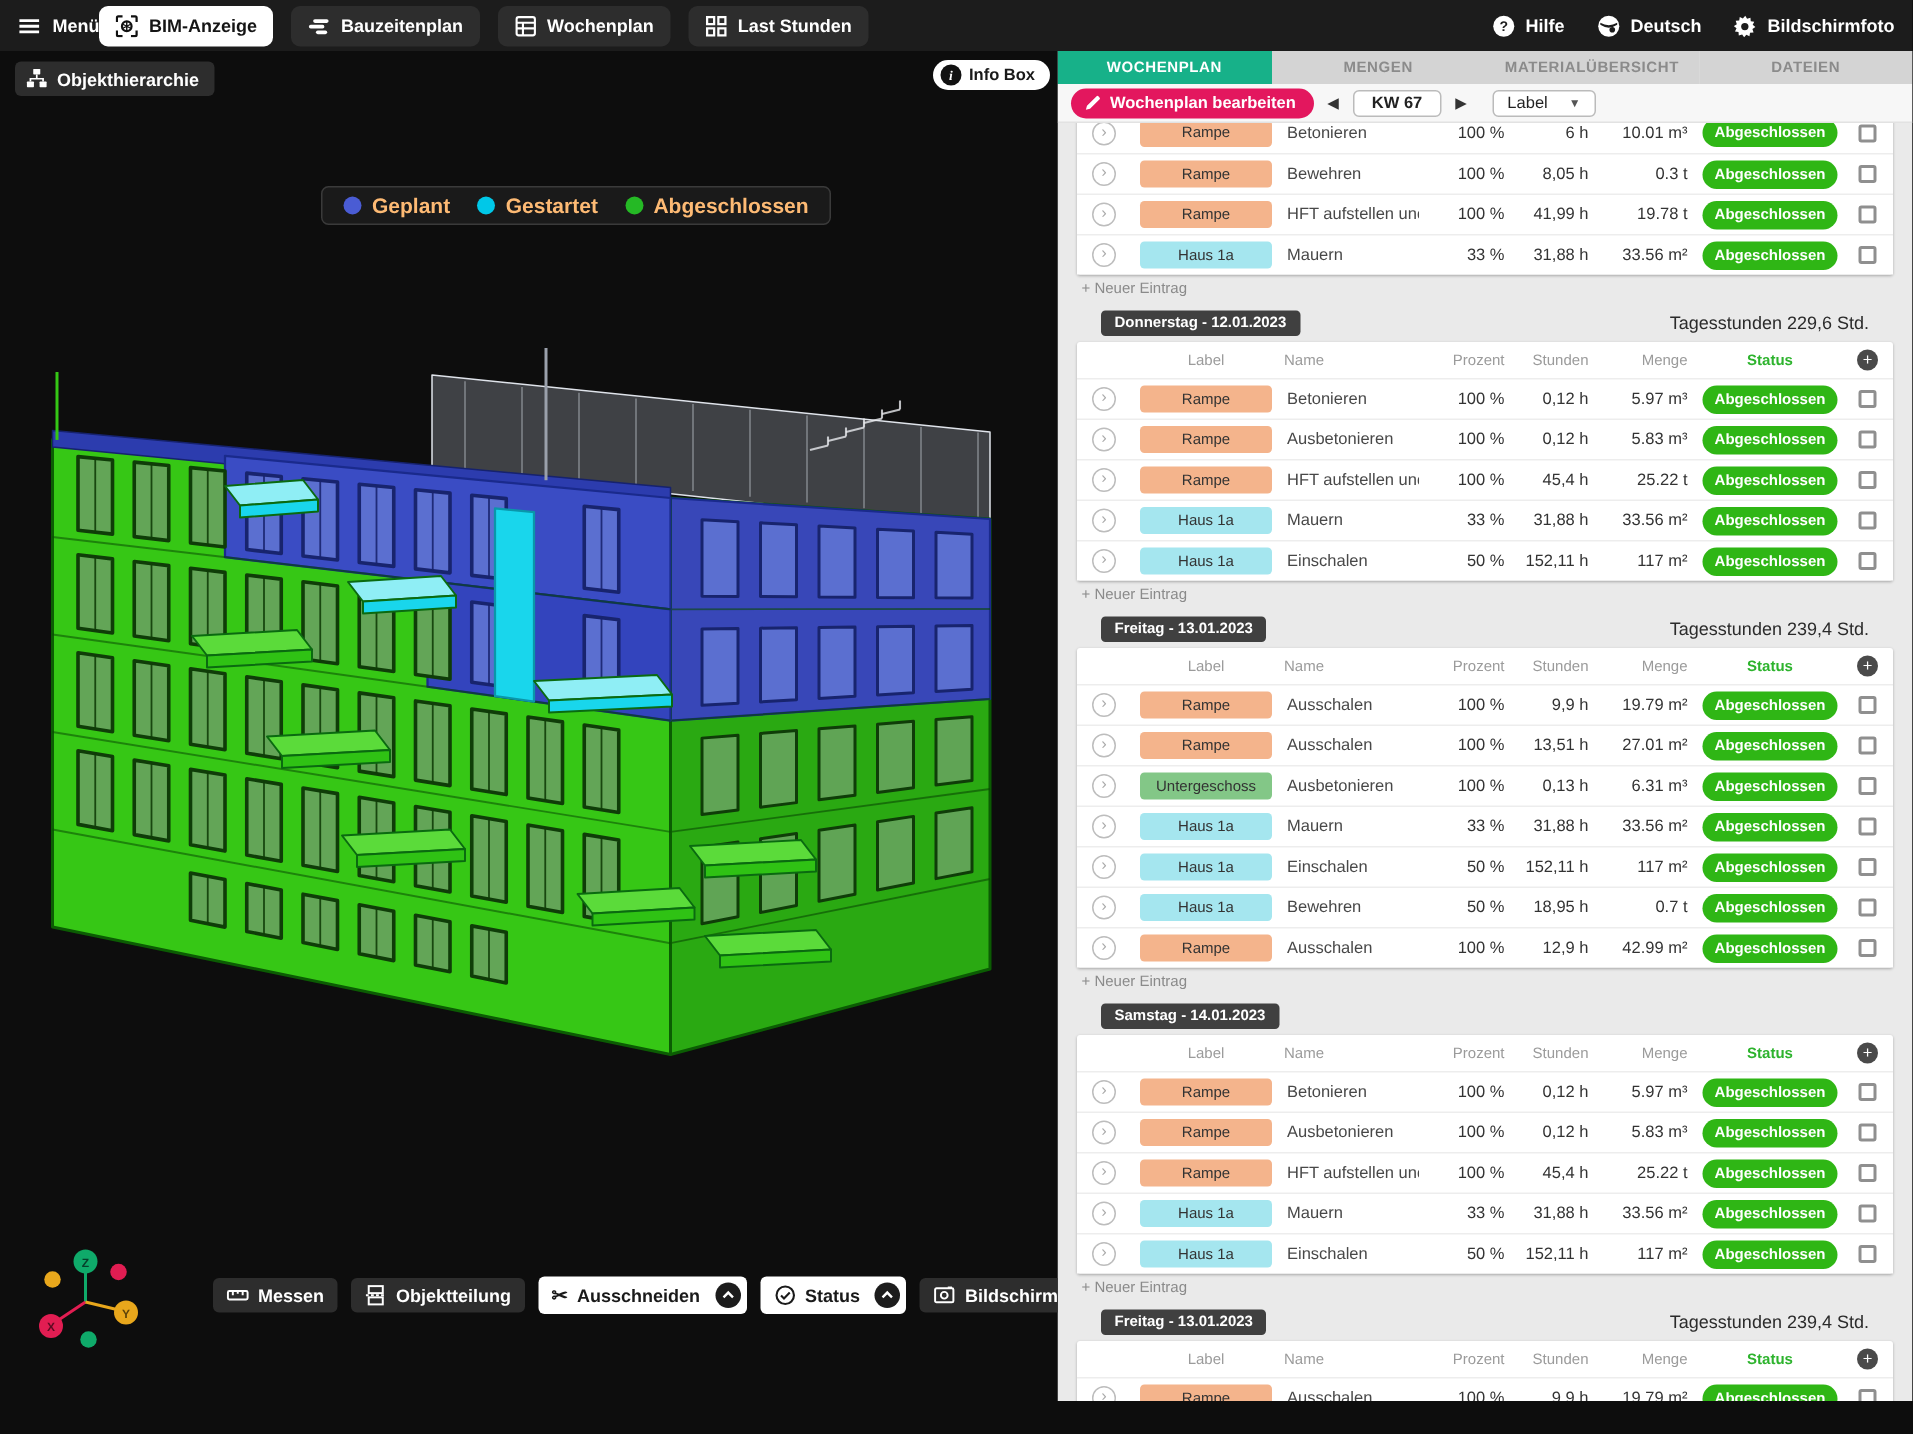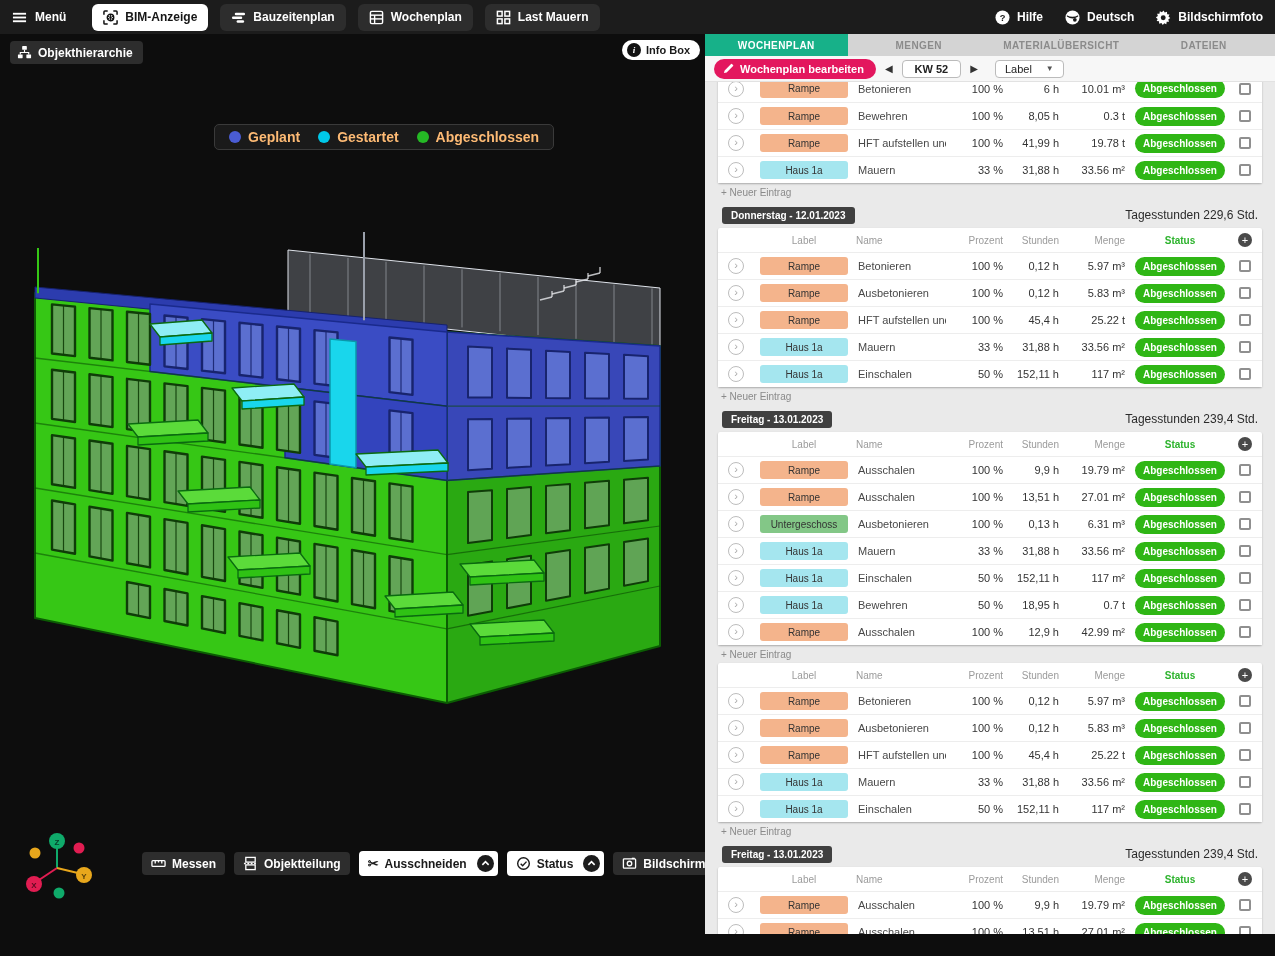--- a/index.html
+++ b/index.html
@@ -1,21 +1,21 @@
 <!DOCTYPE html>
 <html><head>
 <meta charset="utf-8">
 <style>
   * { box-sizing: border-box; margin:0; padding:0; }
   html,body { width:1275px; height:956px; overflow:hidden; background:#0d0d0d;
               font-family:"Liberation Sans", sans-serif; }
   
   .navbar { height:34px; background:#1c1c1c; display:flex; align-items:center;
             color:#fff; padding:0 12px; position:relative; z-index:5; }
-  .nav-menu { display:flex; align-items:center; gap:8px; font-size:12px; font-weight:bold; margin-right:26px; cursor:pointer;}
+  .nav-menu { display:flex; align-items:center; gap:8px; font-size:12px; font-weight:bold; cursor:pointer;}
   .nav-btn { display:flex; align-items:center; gap:7px; background:#2d2d2d; color:#fff;
              font-size:12px; font-weight:bold; border:none; border-radius:6px;
              padding:6px 11px; margin-right:12px; cursor:pointer; }
   .nav-btn.active { background:#fff; color:#151515; }
   .nav-right { margin-left:auto; display:flex; align-items:center; gap:22px; }
   .nav-right .nav-item { display:flex; align-items:center; gap:7px; font-size:12px; font-weight:bold; cursor:pointer;}
   .icon-16 { width:15px; height:15px; display:inline-block; }
   
   .main { display:flex; height:900px; }
   .viewer { width:705px; position:relative; background:#0d0d0d; overflow:hidden; flex:none;}
@@ -53,21 +53,21 @@
   .wk-arrow { font-size:10px; color:#333; cursor:pointer; padding:0 2px;}
   .wk-box { background:#fff; border:1px solid #bbb; border-radius:4px; font-size:11px; color:#222;
             padding:2px 12px; font-weight:bold; cursor:pointer;}
   .label-dd { background:#fff; border:1px solid #bbb; border-radius:4px; font-size:11px; color:#222;
             padding:2px 9px; display:flex; align-items:center; gap:14px; margin-left:8px; cursor:pointer;}
   .label-dd .dd-caret { font-size:8px; color:#555; }
   
   .pcontent { flex:1; padding:0 13px; overflow:hidden; }
   .card { background:#fff; border-radius:2px; box-shadow:0 1px 2px rgba(0,0,0,.28); }
   .card.clip-top { margin-top:-7px; }
-  .day-line { display:flex; align-items:center; justify-content:space-between; margin:7px 4px 3px; height:20px;}
+  .day-line { display:flex; align-items:center; justify-content:space-between; margin:7px 16px 3px; height:20px;}
   .day-badge { background:#404040; color:#fff; font-size:10px; font-weight:bold; border-radius:3px; padding:3px 9px;}
   .day-hours { font-size:12px; color:#2b2b2b; }
   .grid { display:grid; grid-template-columns:34px 104px 1fr 64px 56px 66px 96px 34px; align-items:center; }
   .colhead { height:24px; font-size:10px; color:#9b9b9b; }
   .colhead .c-label { text-align:center; }
   .colhead .c-num { text-align:right; padding-right:7px; }
   .colhead .c-status { text-align:center; color:#2db32d; font-weight:bold; }
   .colhead .c-plus { display:flex; justify-content:center; }
   .plus-ic { width:14px; height:14px; border-radius:50%; background:#4a4a4a; color:#fff; font-size:11px;
              display:flex; align-items:center; justify-content:center; line-height:1; cursor:pointer;}
@@ -126,21 +126,21 @@
       </svg>
     <span>Wochenplan</span>
   </button>
   <button class="nav-btn">
     <svg class="icon-16" viewBox="0 0 16 16" fill="none" stroke="#fff" stroke-width="1.6">
         <rect x="1.5" y="1.5" width="5" height="5"></rect>
         <rect x="9.5" y="1.5" width="5" height="5"></rect>
         <rect x="1.5" y="9.5" width="5" height="5"></rect>
         <rect x="9.5" y="9.5" width="5" height="5"></rect>
       </svg>
-    <span>Last Mauern</span>
+    <span>Last Stunden</span>
   </button>
   <div class="nav-right">
     <div class="nav-item">
       <svg class="icon-16" viewBox="0 0 16 16">
           <circle cx="8" cy="8" r="7.5" fill="#fff"></circle>
           <text x="8" y="11.6" font-size="10" font-weight="bold" fill="#1c1c1c" text-anchor="middle">?</text>
         </svg>
       <span>Hilfe</span>
     </div>
     <div class="nav-item">
@@ -435,21 +435,21 @@
       <div class="ptab">DATEIEN</div>
     </div>
     <div class="ptoolbar">
       <button class="edit-btn">
         <svg width="11" height="11" viewBox="0 0 12 12">
             <path d="M1 11 L1.8 8.2 L8.8 1.2 Q9.4 0.6 10.1 1.3 L10.9 2.1 Q11.6 2.8 11 3.4 L4 10.4 Z" fill="#fff"></path>
           </svg>
         <span>Wochenplan bearbeiten</span>
       </button>
       <span class="wk-arrow">◀</span>
-      <span class="wk-box">KW 52</span>
+      <span class="wk-box">KW 67</span>
       <span class="wk-arrow">▶</span>
       <span class="label-dd">
         <span>Label</span>
         <span class="dd-caret">▼</span>
       </span>
     </div>
     <div class="pcontent" id="pcontent">
         <div class="card clip-top">
           <div class="grid row" style="border-top: none;">
             <span class="expand">›</span>
@@ -644,20 +644,24 @@
             <span class="chip" style="background: rgb(244, 180, 140);">Rampe</span>
             <span class="r-name">Ausschalen</span>
             <span class="r-num">100 %</span>
             <span class="r-num">12,9 h</span>
             <span class="r-num">42.99 m²</span>
             <span class="pill" style="background: rgb(47, 182, 21);">Abgeschlossen</span>
             <span class="cbx"></span>
           </div>
         </div>
         <div class="new-entry">+ Neuer Eintrag</div>
+        <div class="day-line">
+          <span class="day-badge">Samstag - 14.01.2023</span>
+          <span class="day-hours"></span>
+        </div>
         <div class="card">
           <div class="grid colhead" style="border-top: none;">
             <span></span>
             <span class="c-label">Label</span>
             <span>Name</span>
             <span class="c-num">Prozent</span>
             <span class="c-num">Stunden</span>
             <span class="c-num">Menge</span>
             <span class="c-status">Status</span>
             <span class="c-plus">

